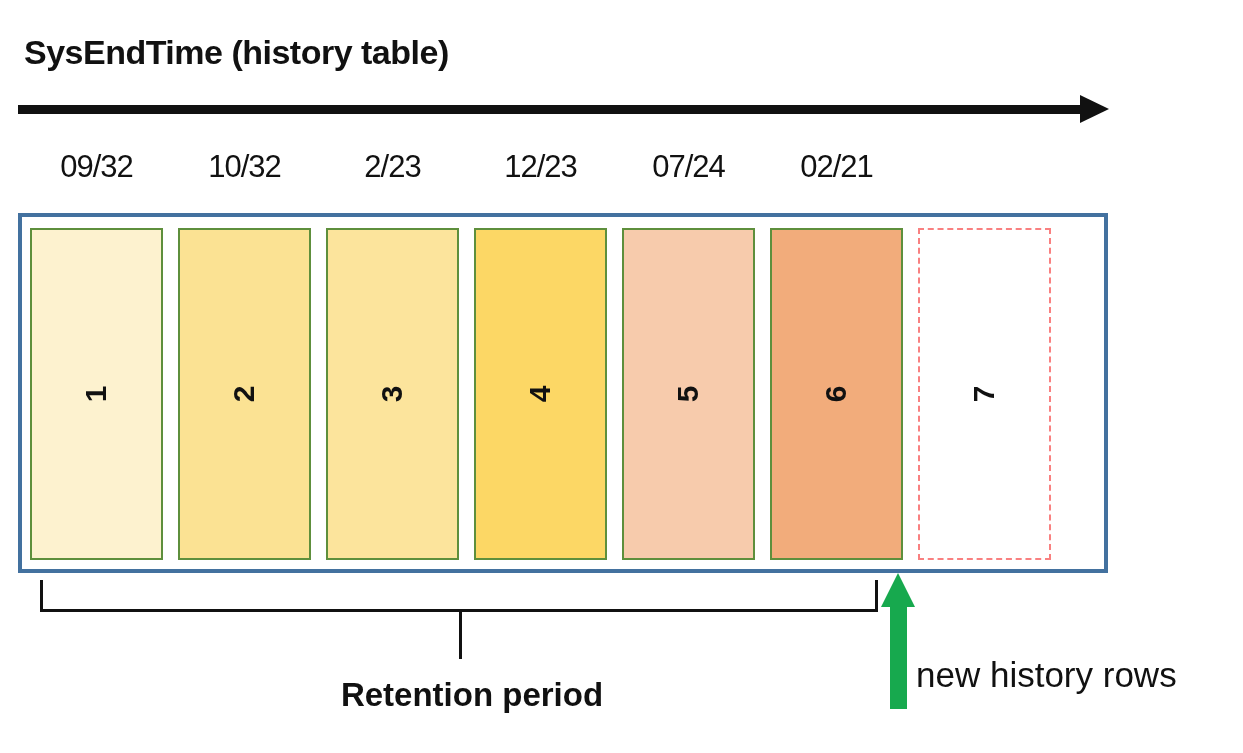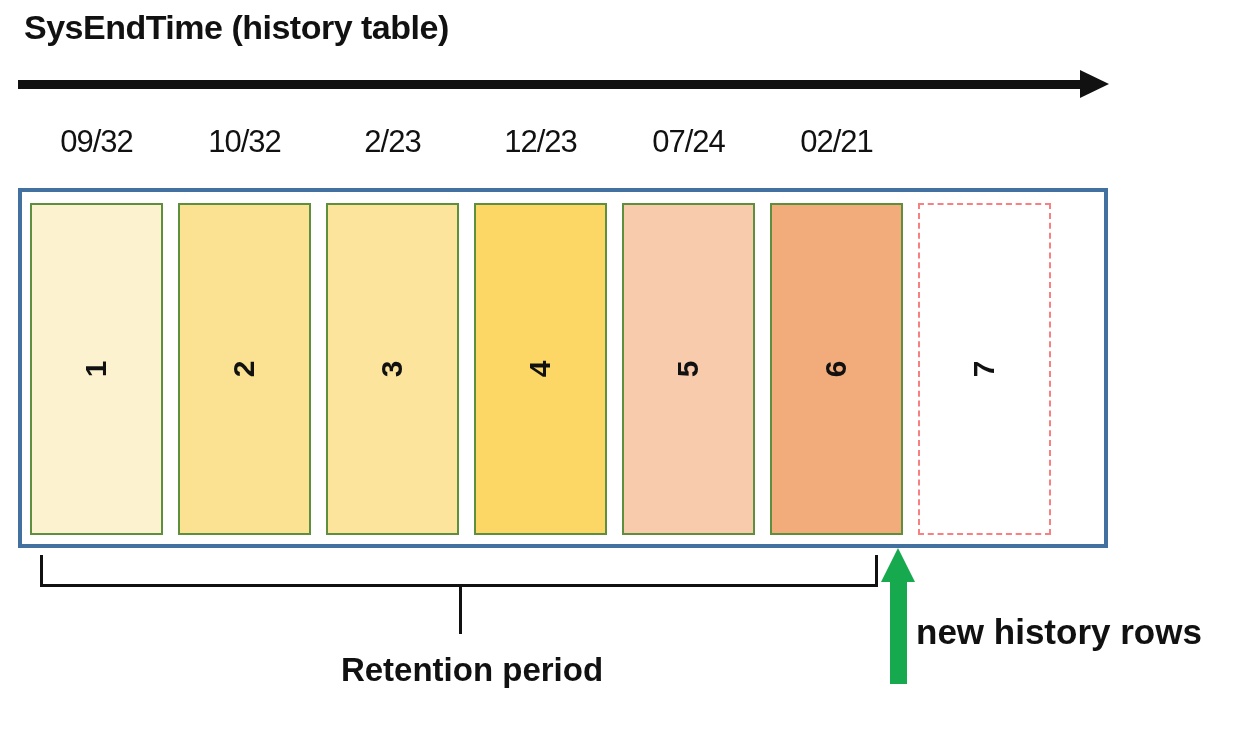--- a/index.html
+++ b/index.html
@@ -1,20 +1,20 @@
 <!DOCTYPE html>
 <html style="--box_border: #43719F; --block_border: #5E8F3C; --dashed_border: #F98080; --arrow_black: #111111; --green_arrow: #17A94E;"><head>
 <meta charset="utf-8">
 <style>
   html,body{margin:0;padding:0;background:#fff;}
   #canvas{
     position:relative;width:1243px;height:753px;background:#fff;overflow:hidden;
     font-family:"Liberation Sans","DejaVu Sans",sans-serif;color:#111;
   }
-  .abs{position:absolute;}
+  .abs{position:absolute;margin-top:25px;}
 
   
   .title{left:24px;top:8px;font-size:34px;font-weight:700;letter-spacing:-0.5px;white-space:nowrap;}
 
   
   .tl-shaft{left:18px;top:80px;width:1064px;height:9px;background:var(--arrow_black);}
   .tl-head{left:1080px;top:70px;width:0;height:0;
     border-top:14px solid transparent;border-bottom:14px solid transparent;
     border-left:29px solid var(--arrow_black);}
 
@@ -44,21 +44,21 @@
     font-size:33px;font-weight:700;line-height:40px;}
   .retention .line2{transform:translateX(30px);}
 
   
   .ga-head{left:881px;top:548px;width:0;height:0;
     border-left:17px solid transparent;border-right:17px solid transparent;
     border-bottom:34px solid var(--green_arrow);}
   .ga-shaft{left:890px;top:580px;width:17px;height:104px;background:var(--green_arrow);}
 
   
-  .new-rows{left:916px;top:612px;font-size:35px;font-weight:700;white-space:nowrap;}
+  .new-rows{left:916px;top:630px;font-size:35px;font-weight:400;white-space:nowrap;}
 </style>
 </head>
 <body>
 
 <div id="canvas">
 
   <div class="abs title">SysEndTime (history table)</div>
 
   <div class="abs tl-shaft"></div>
   <div class="abs tl-head"></div>

